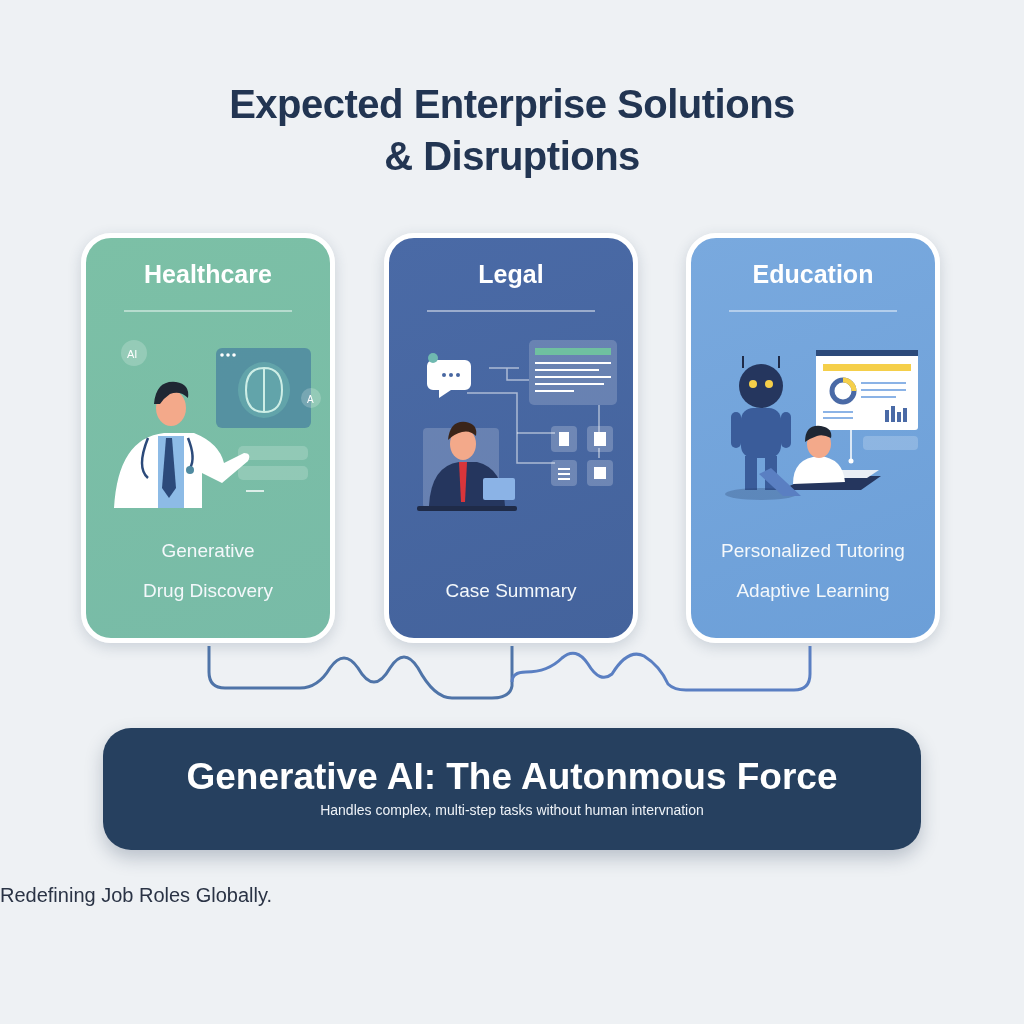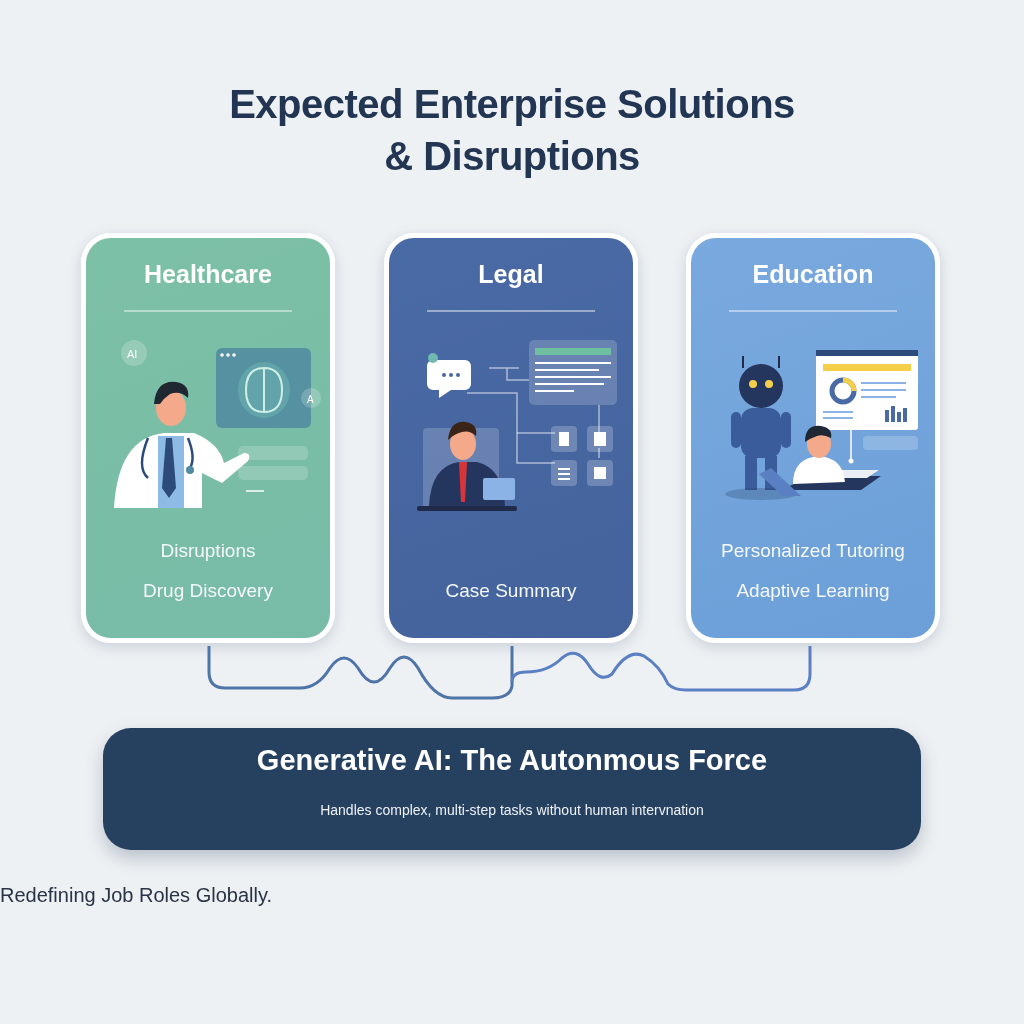--- a/index.html
+++ b/index.html
@@ -10,21 +10,21 @@
   .card .rule{position:absolute;left:38px;right:38px;top:72px;height:2px;background:rgba(255,255,255,0.45);}
   .card .ill{position:absolute;left:10px;top:90px;width:234px;height:200px;}
   .card .item{position:absolute;left:0;width:100%;text-align:center;font-size:19px;color:#f4f8fb;}
   .card .i0{top:302px;}
   .card .i1{top:342px;}
   #c0{left:81px;background:linear-gradient(160deg,#7cc0a6,#78bba7);}
   #c1{left:384px;background:linear-gradient(160deg,#4a6aa6,#44639c);}
   #c2{left:686px;background:linear-gradient(160deg,#79a9de,#6c9fd8);}
   .connectors{position:absolute;left:0;top:640px;width:1024px;height:80px;}
   .banner{position:absolute;left:103px;top:728px;width:818px;height:122px;border-radius:28px;background:#26405f;box-shadow:0 8px 18px rgba(30,50,80,0.25);color:#fff;text-align:center;}
-  .banner .btitle{position:absolute;left:0;top:16px;width:100%;font-weight:bold;font-size:29px;}
+  .banner .btitle{position:absolute;left:0;top:28px;width:100%;font-weight:bold;font-size:37px;}
   .banner .bsub{position:absolute;left:0;top:74px;width:100%;font-size:14px;color:#eef2f7;}
   .foot{position:absolute;left:0;top:884px;width:1024px;text-align:left;font-size:20px;color:#2a3345;}
 </style>
 </head>
 <body>
 
 <div class="title">
   <div>Expected Enterprise Solutions</div>
   <div>&amp; Disruptions</div>
 </div>
@@ -47,21 +47,21 @@
     <rect x="142" y="138" width="70" height="14" rx="5" fill="rgba(255,255,255,0.18)"></rect>
     <line x1="150" y1="163" x2="168" y2="163" stroke="#fff" stroke-width="1.5"></line>
     <path d="M18 180 q4-70 50-75 l30 0 q25 10 30 30 l20-10 q8 0 4 8 l-26 22 l-20-10 l0 35z" fill="#fff"></path>
     <rect x="62" y="108" width="26" height="72" fill="#8dbbe6"></rect>
     <path d="M70 110 l6 0 l4 50 l-7 10 l-7-10z" fill="#2c4a7a"></path>
     <path d="M52 110 q-12 30 0 40 M92 110 q8 20 2 30" stroke="#2c4a7a" stroke-width="2.5" fill="none"></path>
     <circle cx="94" cy="142" r="4" fill="#4f8aa0"></circle>
     <ellipse cx="75" cy="80" rx="15" ry="18" fill="#f3a98a"></ellipse>
     <path d="M58 76 q2-24 22-22 q14 2 12 16 q-8-8-18-4 q-6 4-10 10z" fill="#1f2733"></path>
   </svg>
-  <div class="item i0">Disruptions</div>
+  <div class="item i0">Generative</div>
   <div class="item i1">Drug Discovery</div>
 </div>
 
 <div class="card" id="c1">
   <div class="ctitle">Legal</div>
   <div class="rule"></div>
   <svg class="ill" viewBox="0 0 234 200">
     <rect x="130" y="12" width="88" height="65" rx="5" fill="rgba(255,255,255,0.18)"></rect>
     <rect x="136" y="20" width="76" height="7" fill="#6fc0a0"></rect>
     <g stroke="#fff" stroke-width="2">

